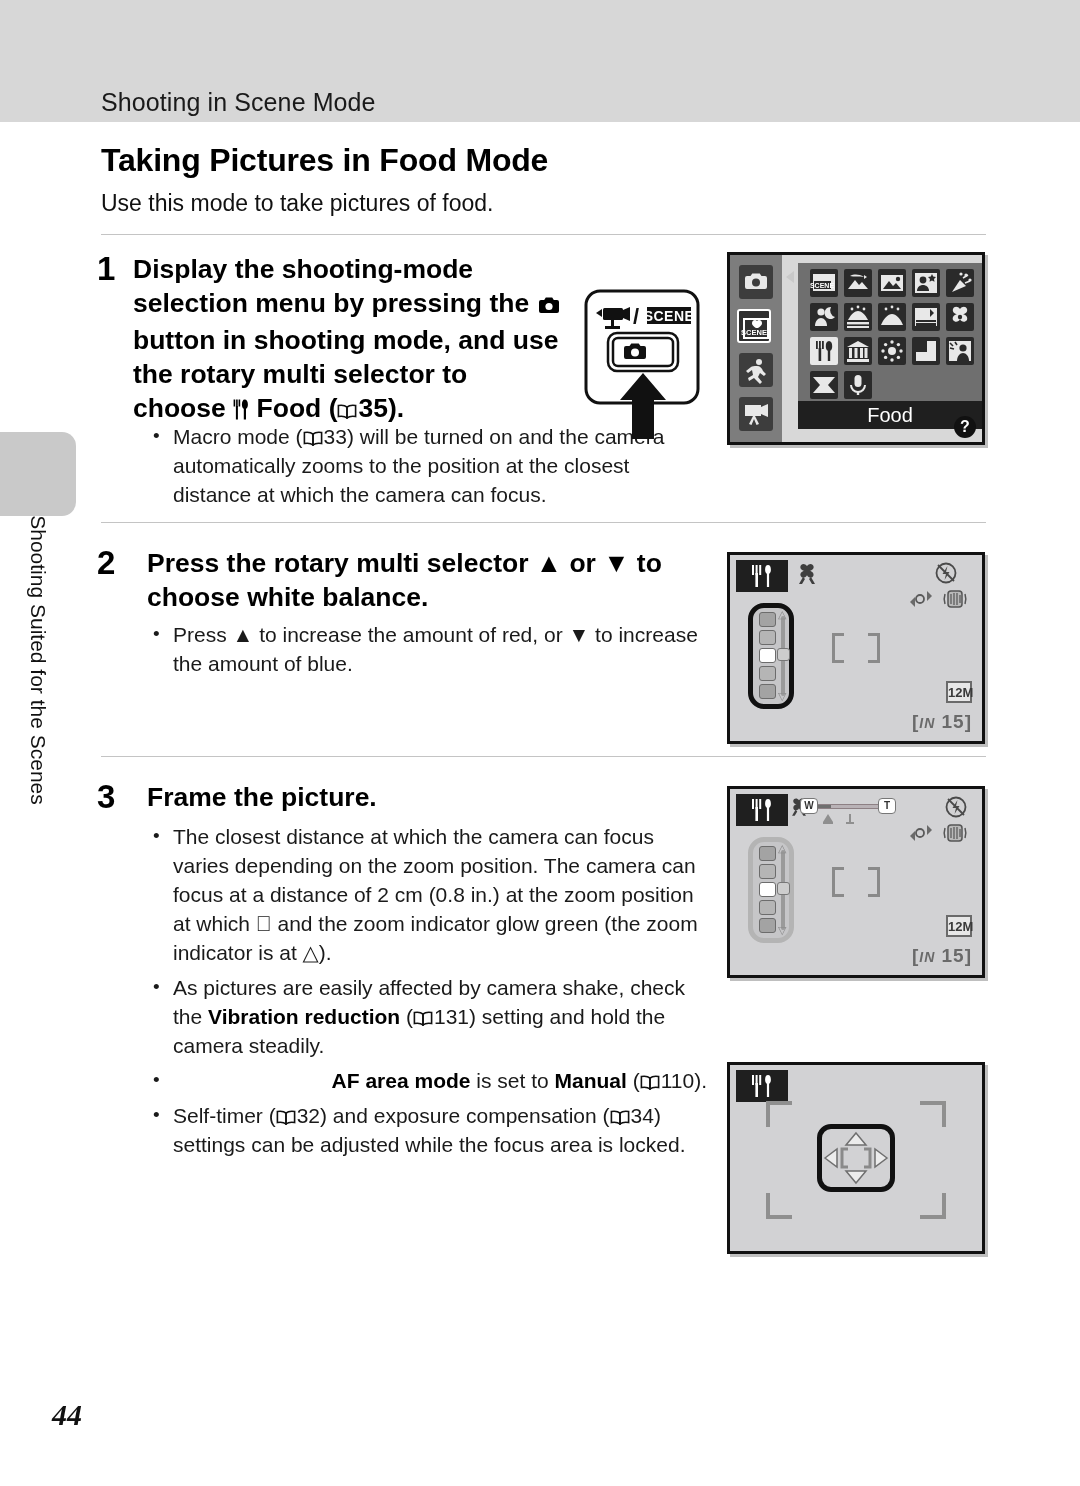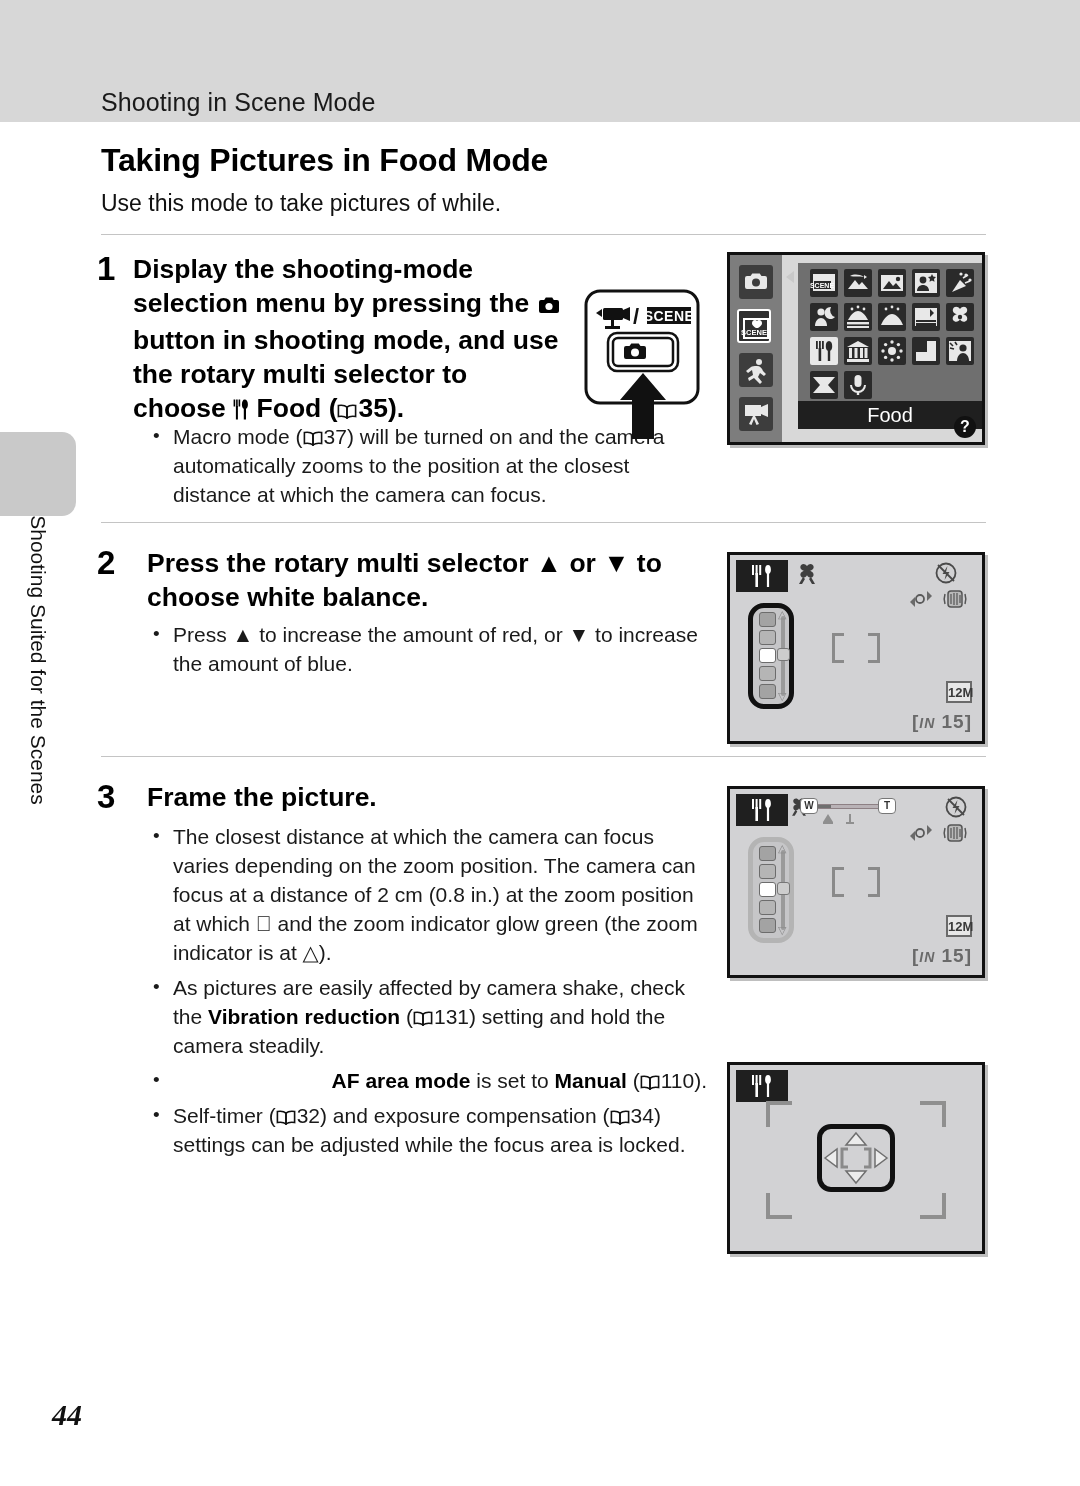--- a/index.html
+++ b/index.html
@@ -212,21 +212,21 @@
 <div class="header-title">Shooting in Scene Mode</div>
 
 <div class="side-tab"></div>
 <div class="side-label">Shooting Suited for the Scenes</div>
 
 <div class="page-num">44</div>
 
 <div class="content">
 
   <div class="h1">Taking Pictures in Food Mode</div>
-  <div class="lede">Use this mode to take pictures of while.</div>
+  <div class="lede">Use this mode to take pictures of food.</div>
 
   <div class="rule r1"></div>
   <div class="rule r2"></div>
   <div class="rule r3"></div>
 
   <div class="stepnum" style="left:97px; top:128px;">1</div>
   <div class="steptitle" style="left:133px; top:130px; width:430px;">
     <span>Display the shooting-mode selection menu by pressing the </span><span class="camglyph"><svg width="24" height="19" viewBox="0 0 24 19">
           <path d="M4 4h3.2l1.6-2.4h6.4L16.8 4H20a2 2 0 0 1 2 2v9a2 2 0 0 1-2 2H4a2 2 0 0 1-2-2V6a2 2 0 0 1 2-2z" fill="#000"></path>
           <circle cx="12" cy="10.5" r="3.6" fill="#fff"></circle>
@@ -239,21 +239,21 @@
         </svg></span><span> </span><b>Food</b><span> (</span><span class="bk"><svg width="20" height="15" viewBox="0 0 20 15">
           <path d="M10 3.2C8 1.3 4.6 1 1.4 1.5v11C4.6 12 8 12.3 10 14V3.2z" fill="none" stroke="#111" stroke-width="1.6"></path>
           <path d="M10 3.2C12 1.3 15.4 1 18.6 1.5v11C15.4 12 12 12.3 10 14V3.2z" fill="none" stroke="#111" stroke-width="1.6"></path>
         </svg></span><span>35</span><span>).</span>
   </div>
 
   <div class="bullets" style="left:147px; top:300px; width:560px;">
     <div class="bullet"><span>Macro mode (</span><span class="bk"><svg width="20" height="15" viewBox="0 0 20 15">
             <path d="M10 3.2C8 1.3 4.6 1 1.4 1.5v11C4.6 12 8 12.3 10 14V3.2z" fill="none" stroke="#111" stroke-width="1.6"></path>
             <path d="M10 3.2C12 1.3 15.4 1 18.6 1.5v11C15.4 12 12 12.3 10 14V3.2z" fill="none" stroke="#111" stroke-width="1.6"></path>
-          </svg></span><span>37</span><span>) will be turned on and the camera automatically zooms to the position at the closest distance at which the camera can focus.</span></div>
+          </svg></span><span>33</span><span>) will be turned on and the camera automatically zooms to the position at the closest distance at which the camera can focus.</span></div>
   </div>
 
   <div class="btn-illus">
     <svg width="130" height="160" viewBox="0 0 130 160">
       <rect x="6" y="4" width="112" height="112" rx="14" ry="14" fill="#fff" stroke="#111" stroke-width="3"></rect>
 
       <g>
         <polygon points="16,26 22,22 22,30" fill="#111"></polygon>
         <rect x="23" y="21" width="20" height="12" rx="1.5" fill="#111"></rect>
         <polygon points="43,23 50,20 50,34 43,31" fill="#111"></polygon>

